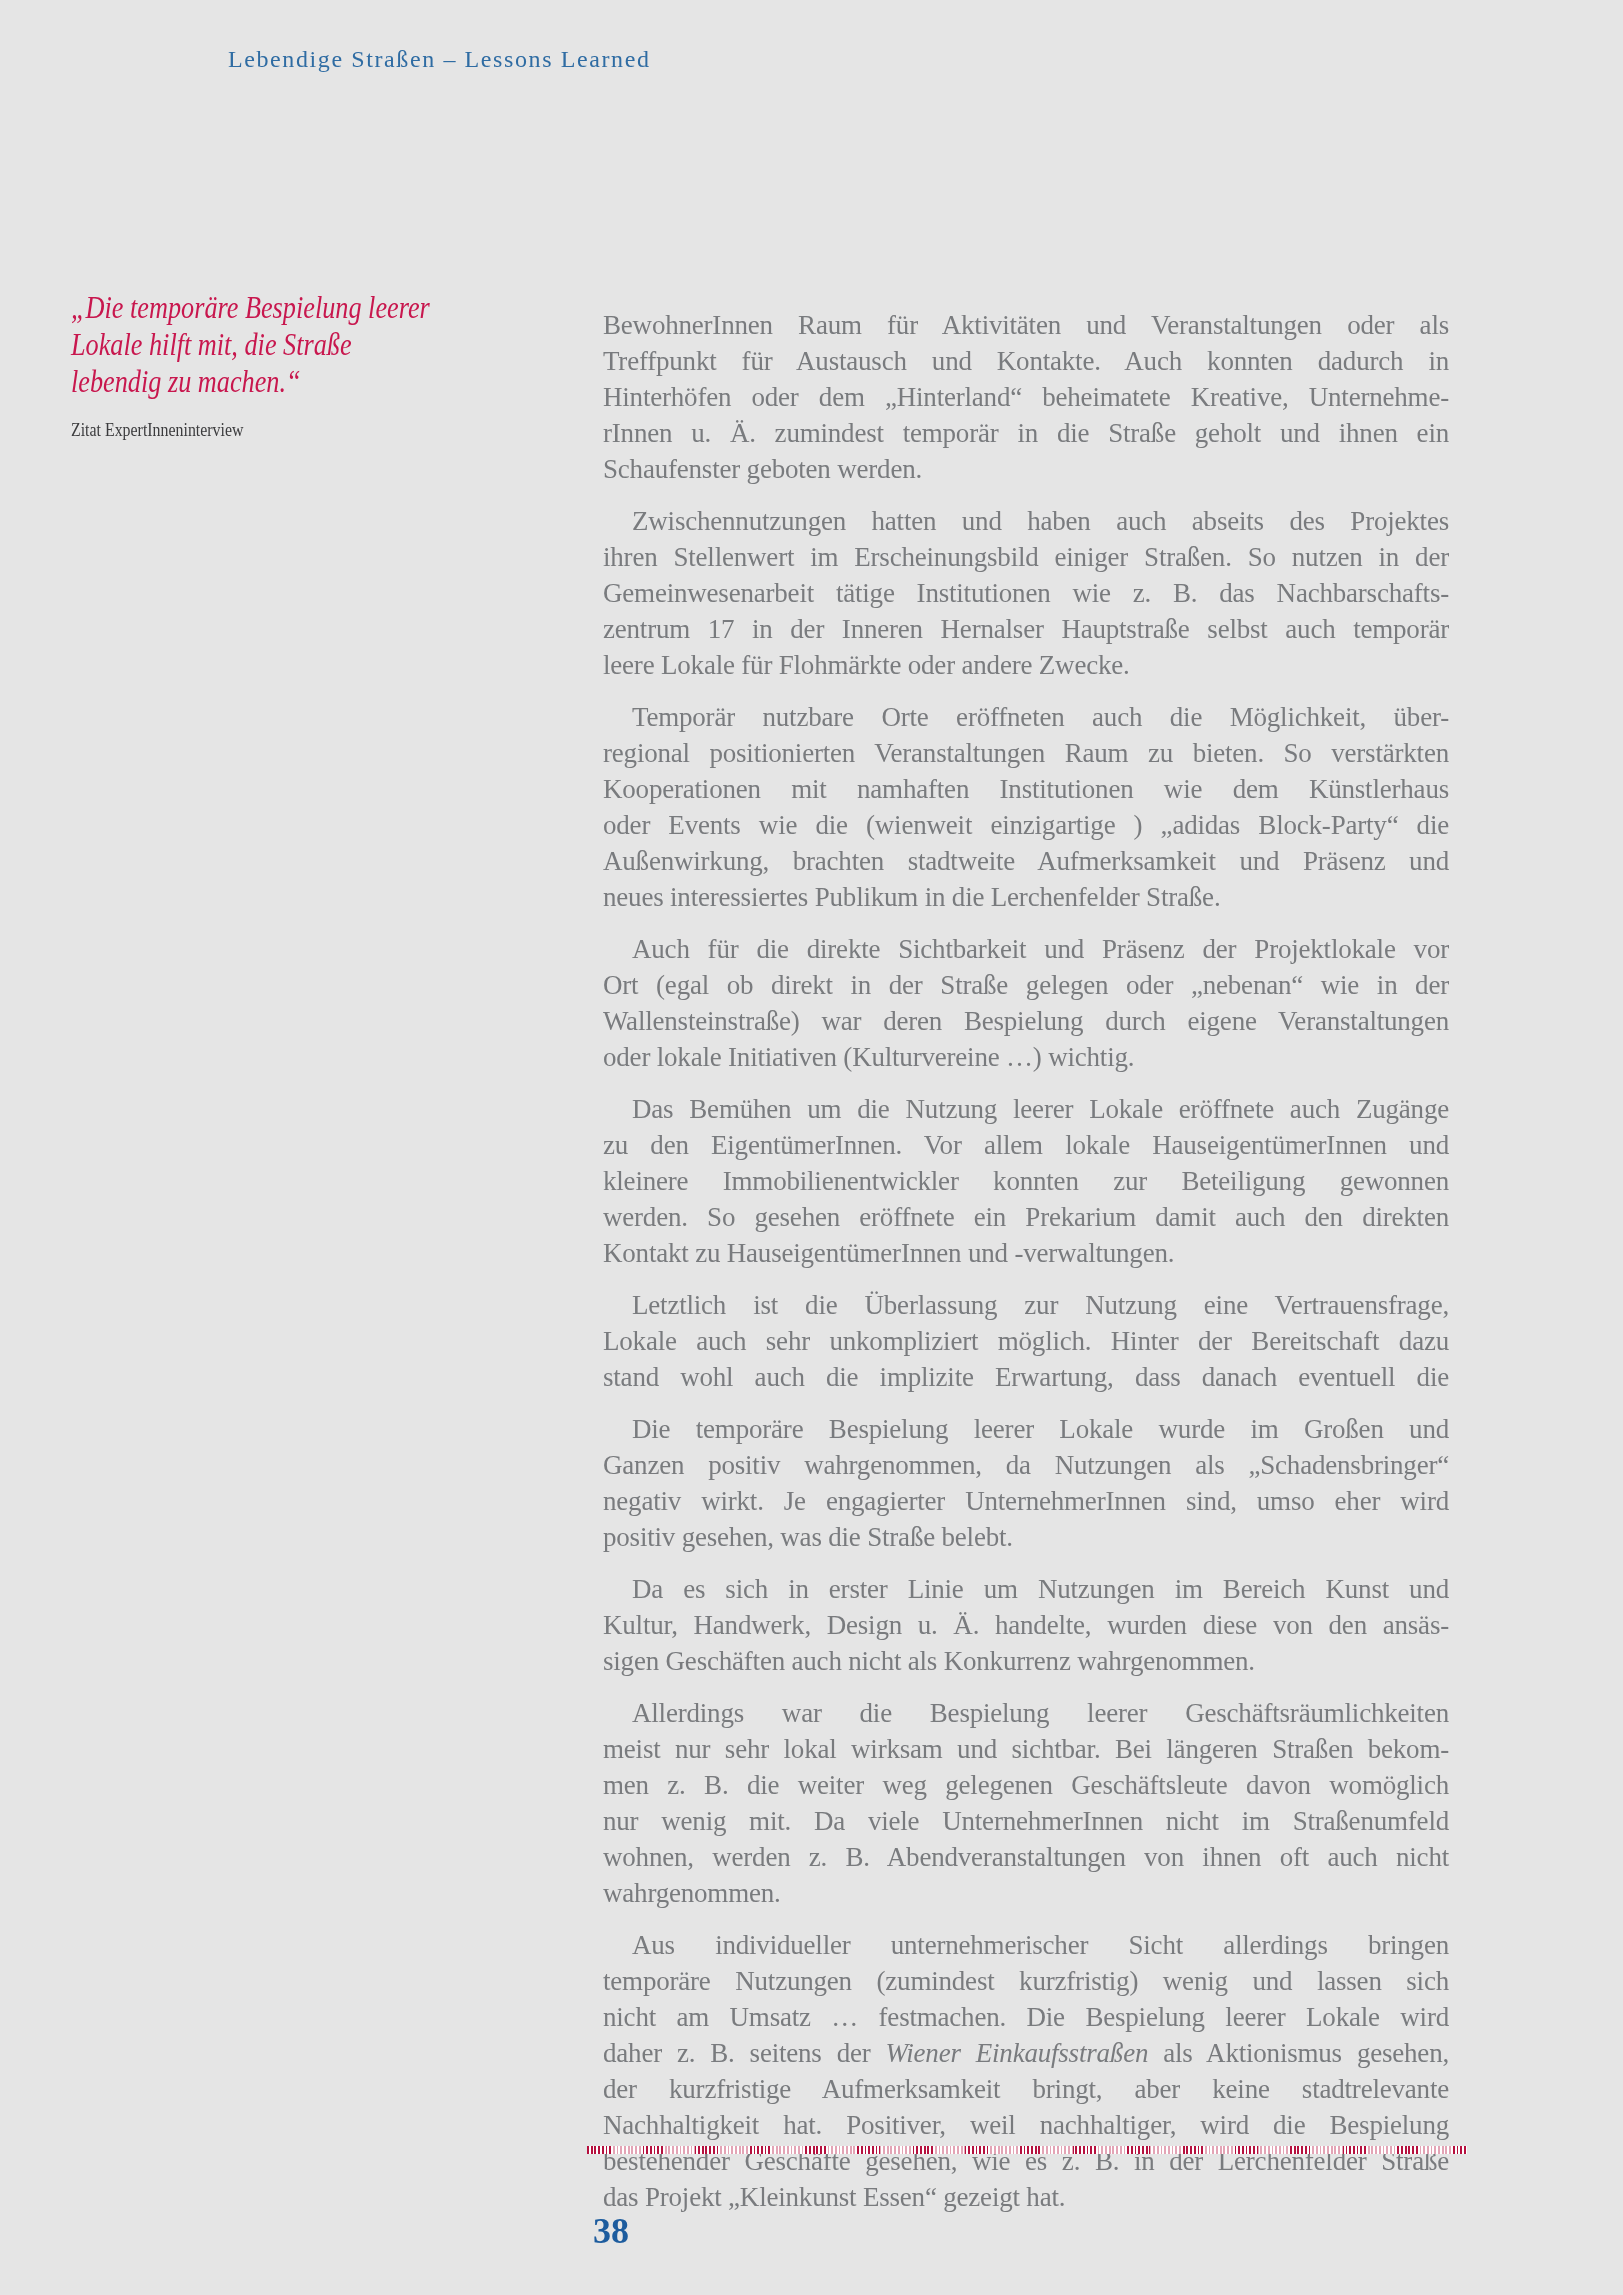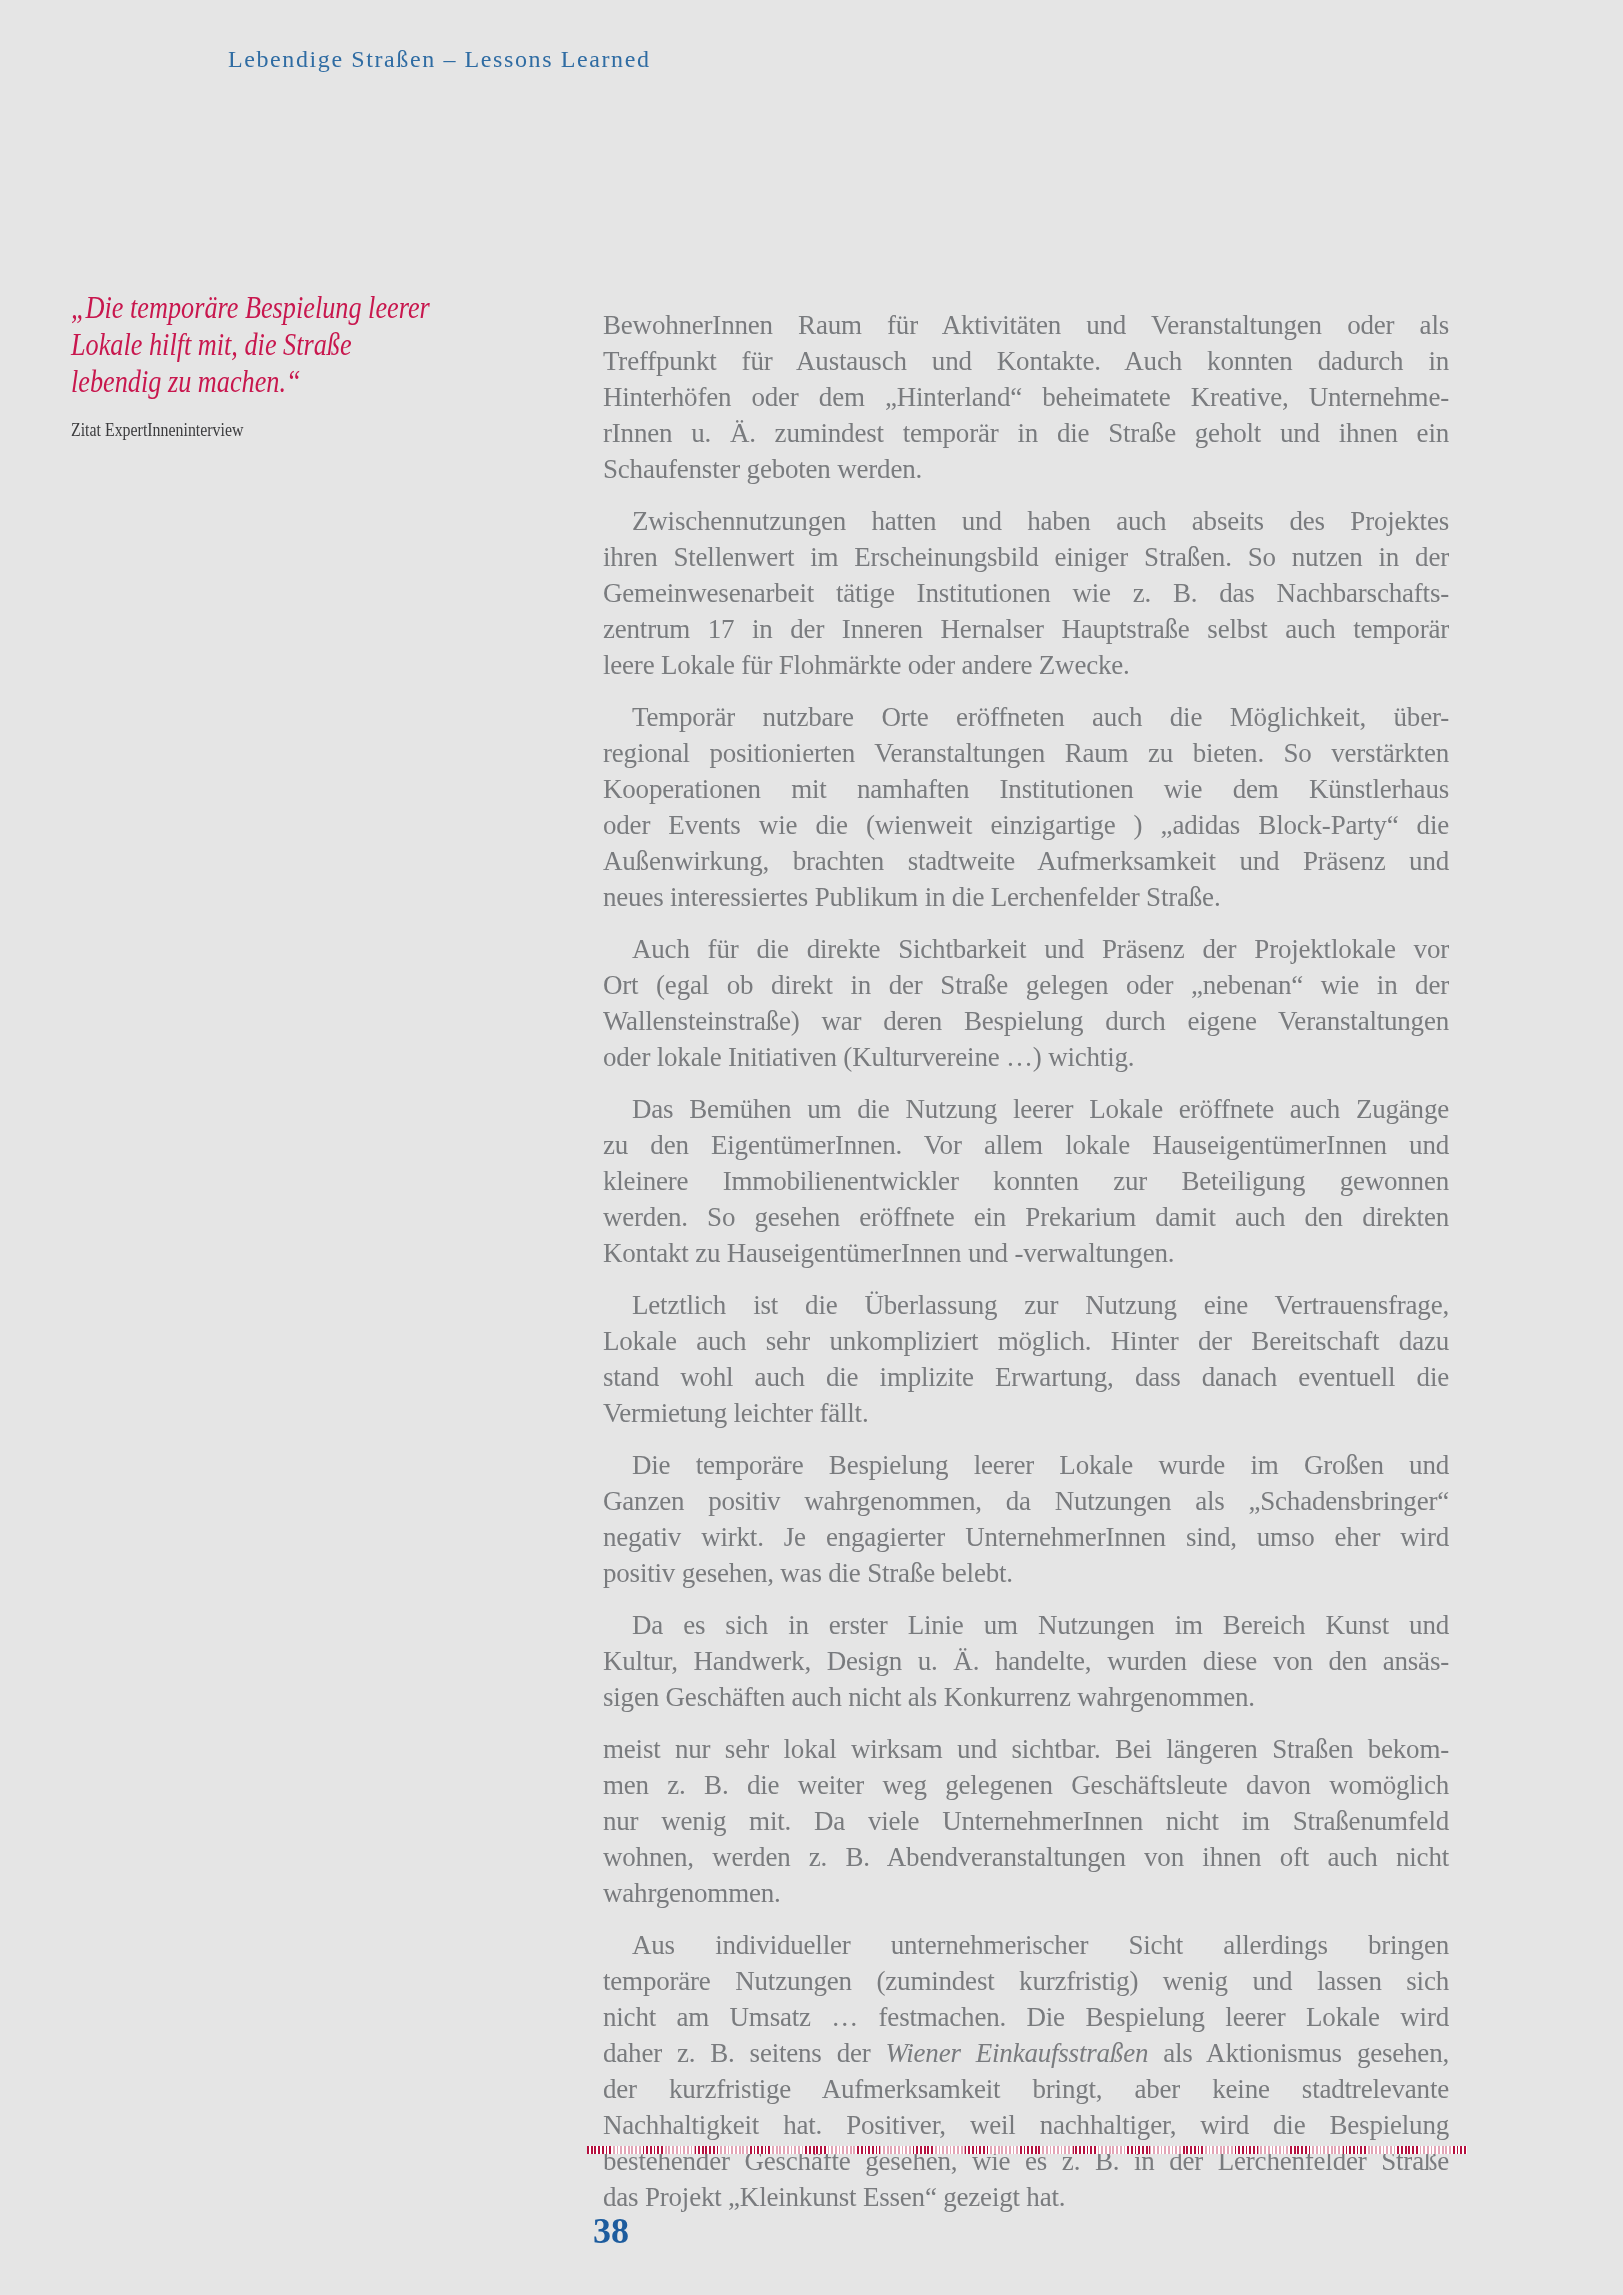--- a/index.html
+++ b/index.html
@@ -120,34 +120,34 @@
         <div class="line indent">Das Bemühen um die Nutzung leerer Lokale eröffnete auch Zugänge</div>
         <div class="line">zu den EigentümerInnen. Vor allem lokale HauseigentümerInnen und</div>
         <div class="line">kleinere Immobilienentwickler konnten zur Beteiligung gewonnen</div>
         <div class="line">werden. So gesehen eröffnete ein Prekarium damit auch den direkten</div>
         <div class="line last">Kontakt zu HauseigentümerInnen und -verwaltungen.</div>
       </div>
       <div class="para">
         <div class="line indent">Letztlich ist die Überlassung zur Nutzung eine Vertrauensfrage,</div>
         <div class="line">Lokale auch sehr unkompliziert möglich. Hinter der Bereitschaft dazu</div>
         <div class="line">stand wohl auch die implizite Erwartung, dass danach eventuell die</div>
-        <div class="line last">Vermietung leichter fällt.</div>
       </div>
       <div class="para">
         <div class="line indent">Die temporäre Bespielung leerer Lokale wurde im Großen und</div>
         <div class="line">Ganzen positiv wahrgenommen, da Nutzungen als „Schadensbringer“</div>
         <div class="line">negativ wirkt. Je engagierter UnternehmerInnen sind, umso eher wird</div>
         <div class="line last">positiv gesehen, was die Straße belebt.</div>
       </div>
       <div class="para">
         <div class="line indent">Da es sich in erster Linie um Nutzungen im Bereich Kunst und</div>
         <div class="line">Kultur, Handwerk, Design u. Ä. handelte, wurden diese von den ansäs-</div>
         <div class="line last">sigen Geschäften auch nicht als Konkurrenz wahrgenommen.</div>
       </div>
       <div class="para">
+        <div class="line indent">Allerdings war die Bespielung leerer Geschäftsräumlichkeiten</div>
         <div class="line">meist nur sehr lokal wirksam und sichtbar. Bei längeren Straßen bekom-</div>
         <div class="line">men z. B. die weiter weg gelegenen Geschäftsleute davon womöglich</div>
         <div class="line">nur wenig mit. Da viele UnternehmerInnen nicht im Straßenumfeld</div>
         <div class="line">wohnen, werden z. B. Abendveranstaltungen von ihnen oft auch nicht</div>
         <div class="line last">wahrgenommen.</div>
       </div>
       <div class="para">
         <div class="line indent">Aus individueller unternehmerischer Sicht allerdings bringen</div>
         <div class="line">temporäre Nutzungen (zumindest kurzfristig) wenig und lassen sich</div>
         <div class="line">nicht am Umsatz … festmachen. Die Bespielung leerer Lokale wird</div>

